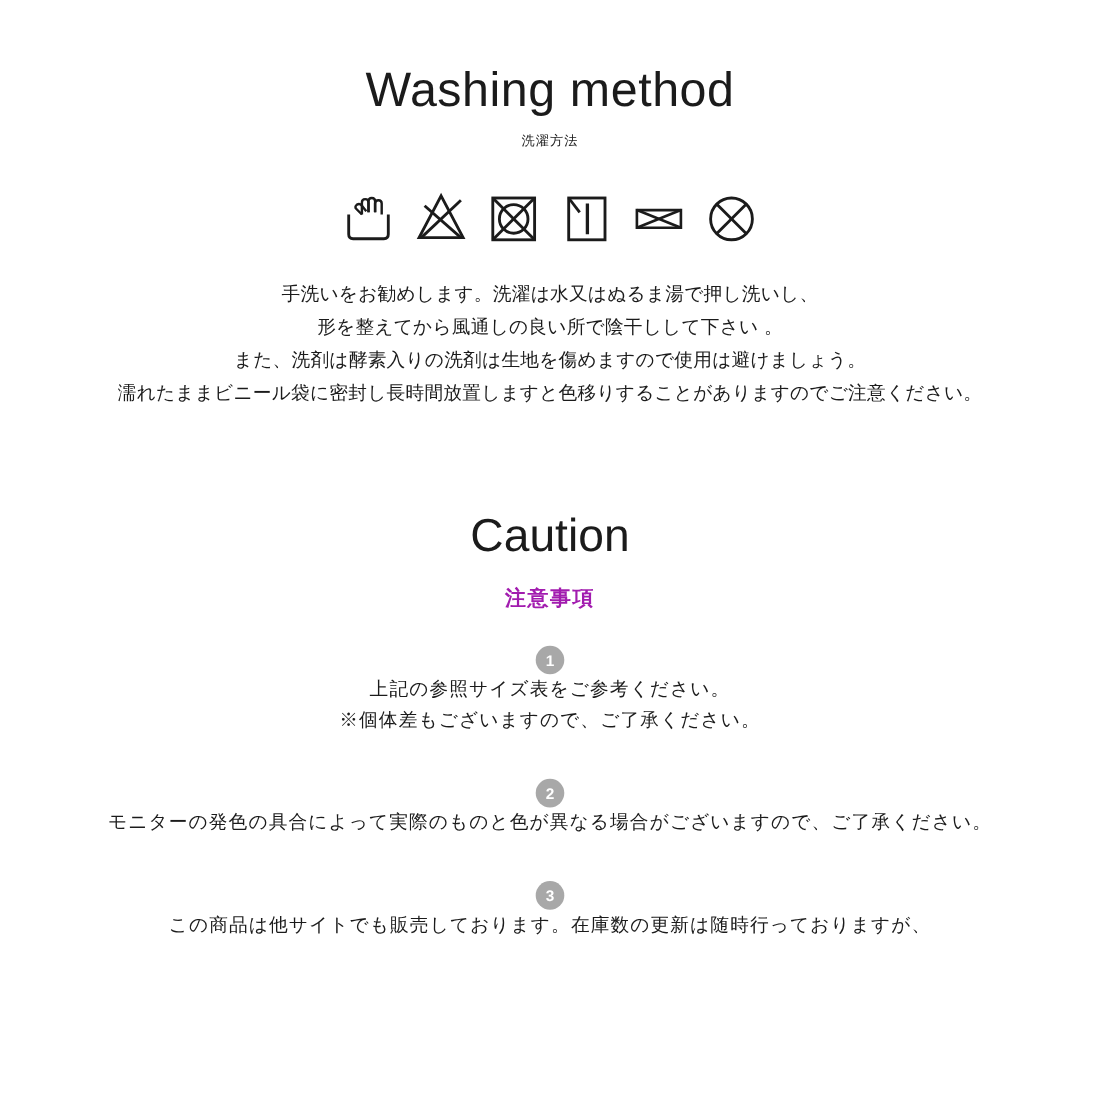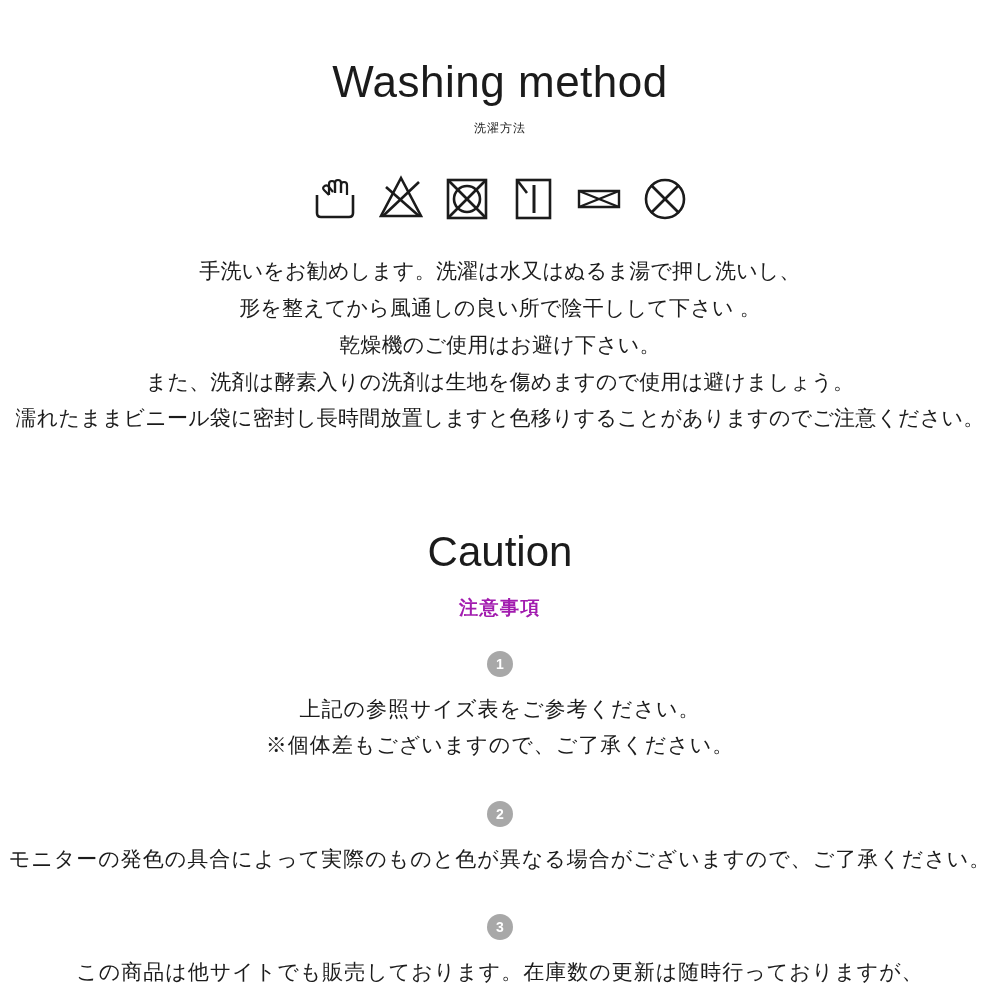--- a/index.html
+++ b/index.html
@@ -50,21 +50,21 @@
     gap: 14px;
   }
   .symbol {
     width: 52px;
     height: 52px;
     display: block;
   }
 
   .wash-note {
     margin-top: 30px;
-    font-size: 21px;
+    font-size: 17px;
     line-height: 1.75;
     color: #1b1b1b;
     letter-spacing: 0.2px;
   }
   .wash-note div {
     white-space: nowrap;
   }
 
   
   .caution-section {
@@ -95,22 +95,21 @@
     border-radius: 50%;
     background: #a8a8a8;
     color: #ffffff;
     font-size: 14px;
     line-height: 26px;
     display: inline-block;
     text-align: center;
     font-weight: 700;
   }
   .caution-text {
-    margin-top: 14px;
-    font-size: 21px;
+    font-size: 17px;
     line-height: 1.7;
     color: #1b1b1b;
     letter-spacing: 1px;
   }
   .caution-text div {
     white-space: nowrap;
   }
   .gap-1 { margin-top: 30px; }
   .gap-2 { margin-top: 38px; }
   .gap-3 { margin-top: 38px; }
@@ -163,21 +162,20 @@
         <circle cx="26" cy="28" r="19" fill="none" stroke="#1b1b1b" stroke-width="2.6"></circle>
         <line x1="12" y1="42" x2="40" y2="14" stroke="#1b1b1b" stroke-width="2.6"></line>
         <line x1="12" y1="14" x2="40" y2="42" stroke="#1b1b1b" stroke-width="2.6"></line>
       </svg>
 
     </div>
 
     <div class="wash-note">
       <div>手洗いをお勧めします。洗濯は水又はぬるま湯で押し洗いし、</div>
       <div>形を整えてから風通しの良い所で陰干しして下さい 。</div>
-      <div>乾燥機のご使用はお避け下さい。</div>
       <div>また、洗剤は酵素入りの洗剤は生地を傷めますので使用は避けましょう。</div>
       <div>濡れたままビニール袋に密封し長時間放置しますと色移りすることがありますのでご注意ください。</div>
     </div>
   </section>
 
   <section class="caution-section">
     <h1 class="caution-heading-en">Caution</h1>
     <div class="caution-heading-jp">注意事項</div>
 
     <div class="caution-item gap-1">

